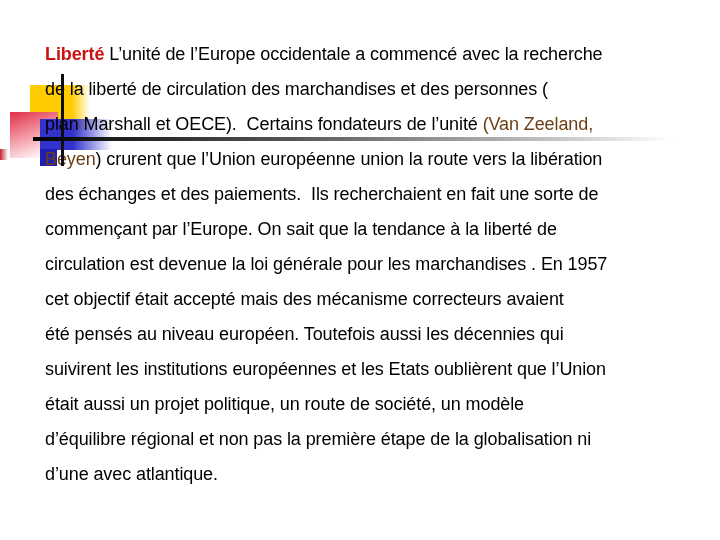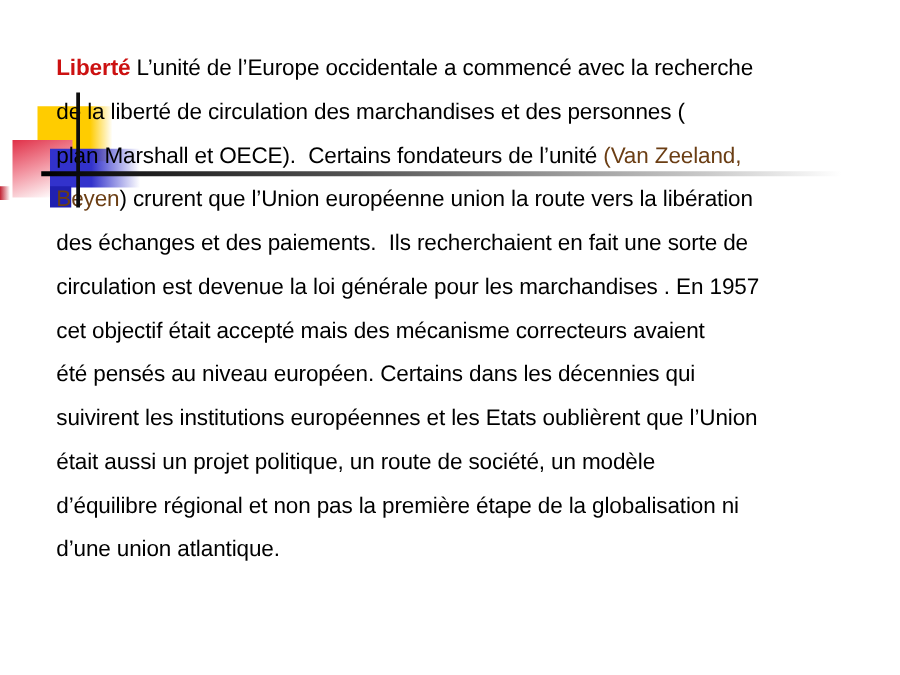--- a/index.html
+++ b/index.html
@@ -72,21 +72,22 @@
     <div class="v-line"></div>
     <div class="h-line"></div>
   </div>
 
   <div class="textblock" id="textblock">
       <div class="line"><span class="seg-red-bold">Liberté</span><span class="seg-normal"> L’unité de l’Europe occidentale a commencé avec la recherche</span></div>
       <div class="line"><span class="seg-normal">de </span><span class="seg-bold">la liberté de circulation des marchandises et des personnes (</span></div>
       <div class="line"><span class="seg-normal">plan Marshall et OECE).  Certains fondateurs de l’unité </span><span class="seg-brown">(Van Zeeland,</span></div>
       <div class="line"><span class="seg-brown">Beyen</span><span class="seg-normal">) crurent que l’Union européenne union la route vers la libération</span></div>
       <div class="line"><span class="seg-normal">des échanges et des paiements.  Ils recherchaient en fait une sorte de</span></div>
+      <div class="line"><span class="seg-normal">commençant par l’Europe. On sait que la tendance à la liberté de</span></div>
       <div class="line"><span class="seg-normal">circulation est devenue la loi générale pour les marchandises . En 1957</span></div>
       <div class="line"><span class="seg-normal">cet objectif était accepté mais </span><span class="seg-bold">des mécanisme correcteurs</span><span class="seg-normal"> avaient</span></div>
-      <div class="line"><span class="seg-normal">été pensés au niveau européen. Certains dans les décennies qui</span></div>
+      <div class="line"><span class="seg-normal">été pensés au niveau européen. Toutefois aussi les décennies qui</span></div>
       <div class="line"><span class="seg-normal">suivirent les institutions européennes et les Etats oublièrent que l’Union</span></div>
       <div class="line"><span class="seg-normal">était aussi un projet politique, un route de société, un modèle</span></div>
       <div class="line"><span class="seg-normal">d’équilibre régional et non pas la première étape de la globalisation ni</span></div>
-      <div class="line"><span class="seg-normal">d’une union atlantique.</span></div>
+      <div class="line"><span class="seg-normal">d’une avec atlantique.</span></div>
     </div>
 </div>
 
 </body></html>

